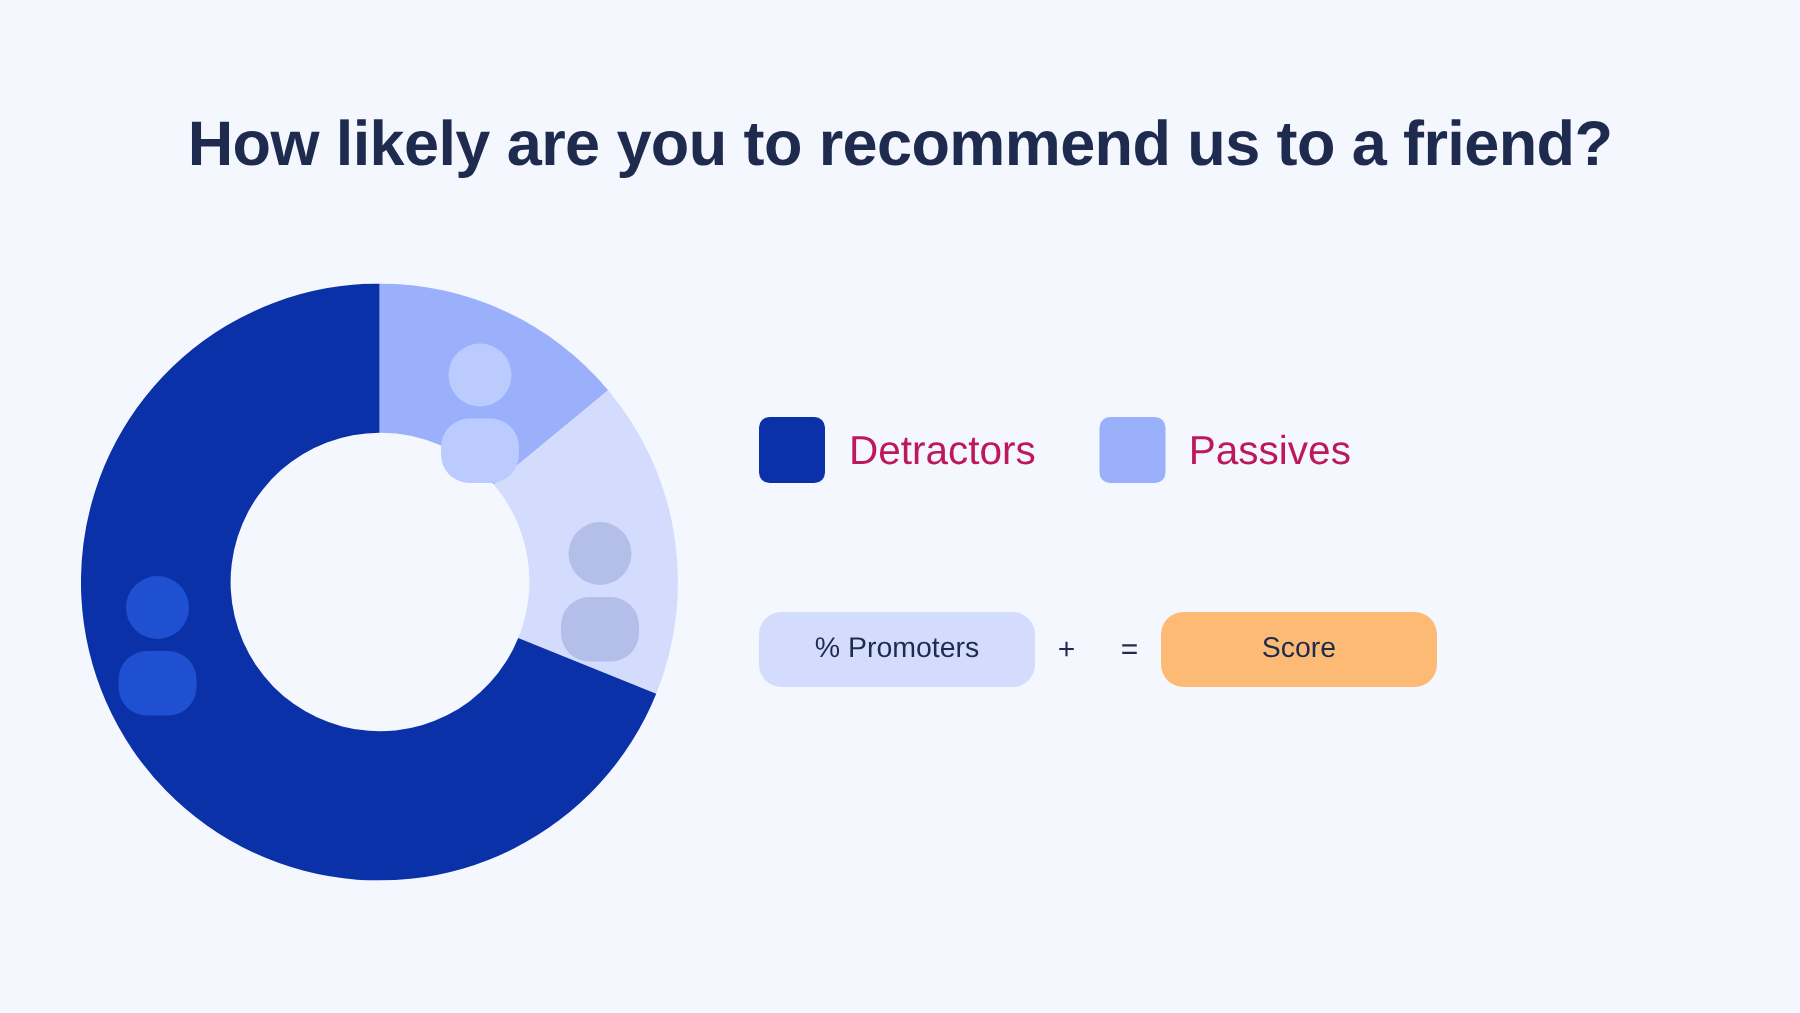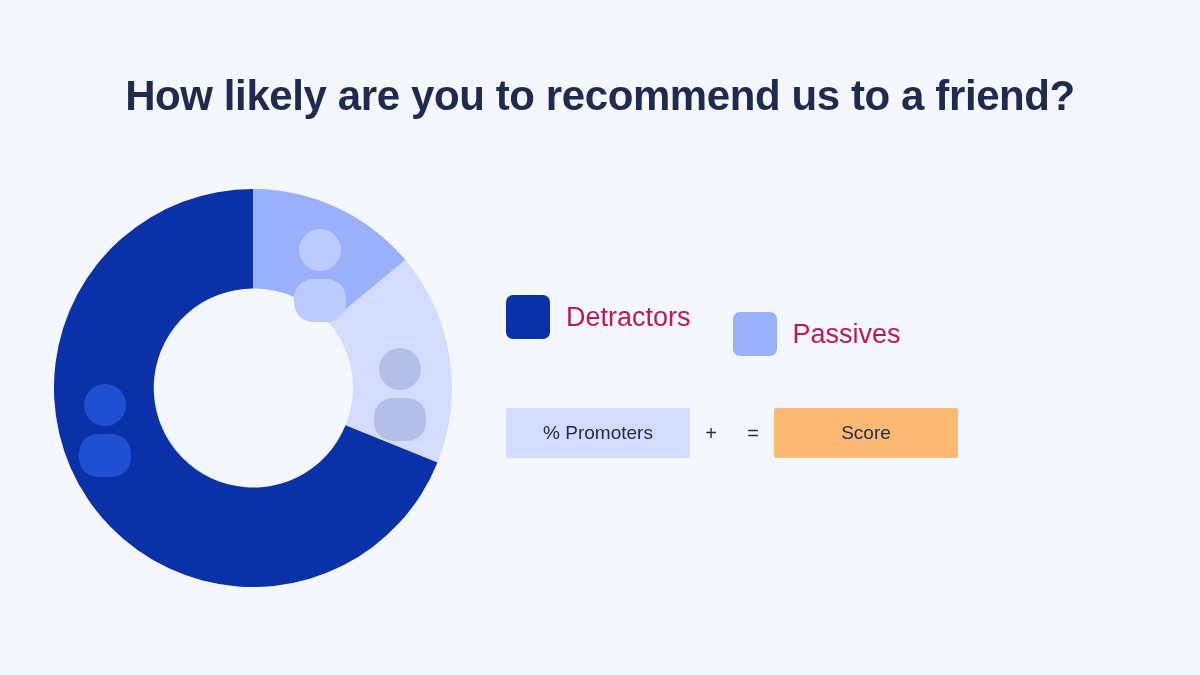--- a/index.html
+++ b/index.html
@@ -49,21 +49,20 @@
     top: 278px;
     display: flex;
     align-items: center;
   }
   .legend-item {
     display: flex;
     align-items: center;
   }
   .legend-item + .legend-item {
     margin-left: 42px;
-    margin-top: 34px;
   }
   .legend-swatch {
     width: 44px;
     height: 44px;
     border-radius: 7px;
     flex: none;
   }
   .legend-label {
     margin-left: 16px;
     font-size: 27px;
@@ -75,21 +74,21 @@
   #formula {
     position: absolute;
     left: 506px;
     top: 408px;
     display: flex;
     align-items: center;
     height: 50px;
   }
   .formula-pill {
     height: 50px;
-    border-radius: 2px;
+    border-radius: 15px;
     display: flex;
     align-items: center;
     justify-content: center;
     font-size: 19px;
     white-space: nowrap;
     box-sizing: border-box;
   }
   #pill-promoters {
     width: 184px;
     background: #d3dcfd;

